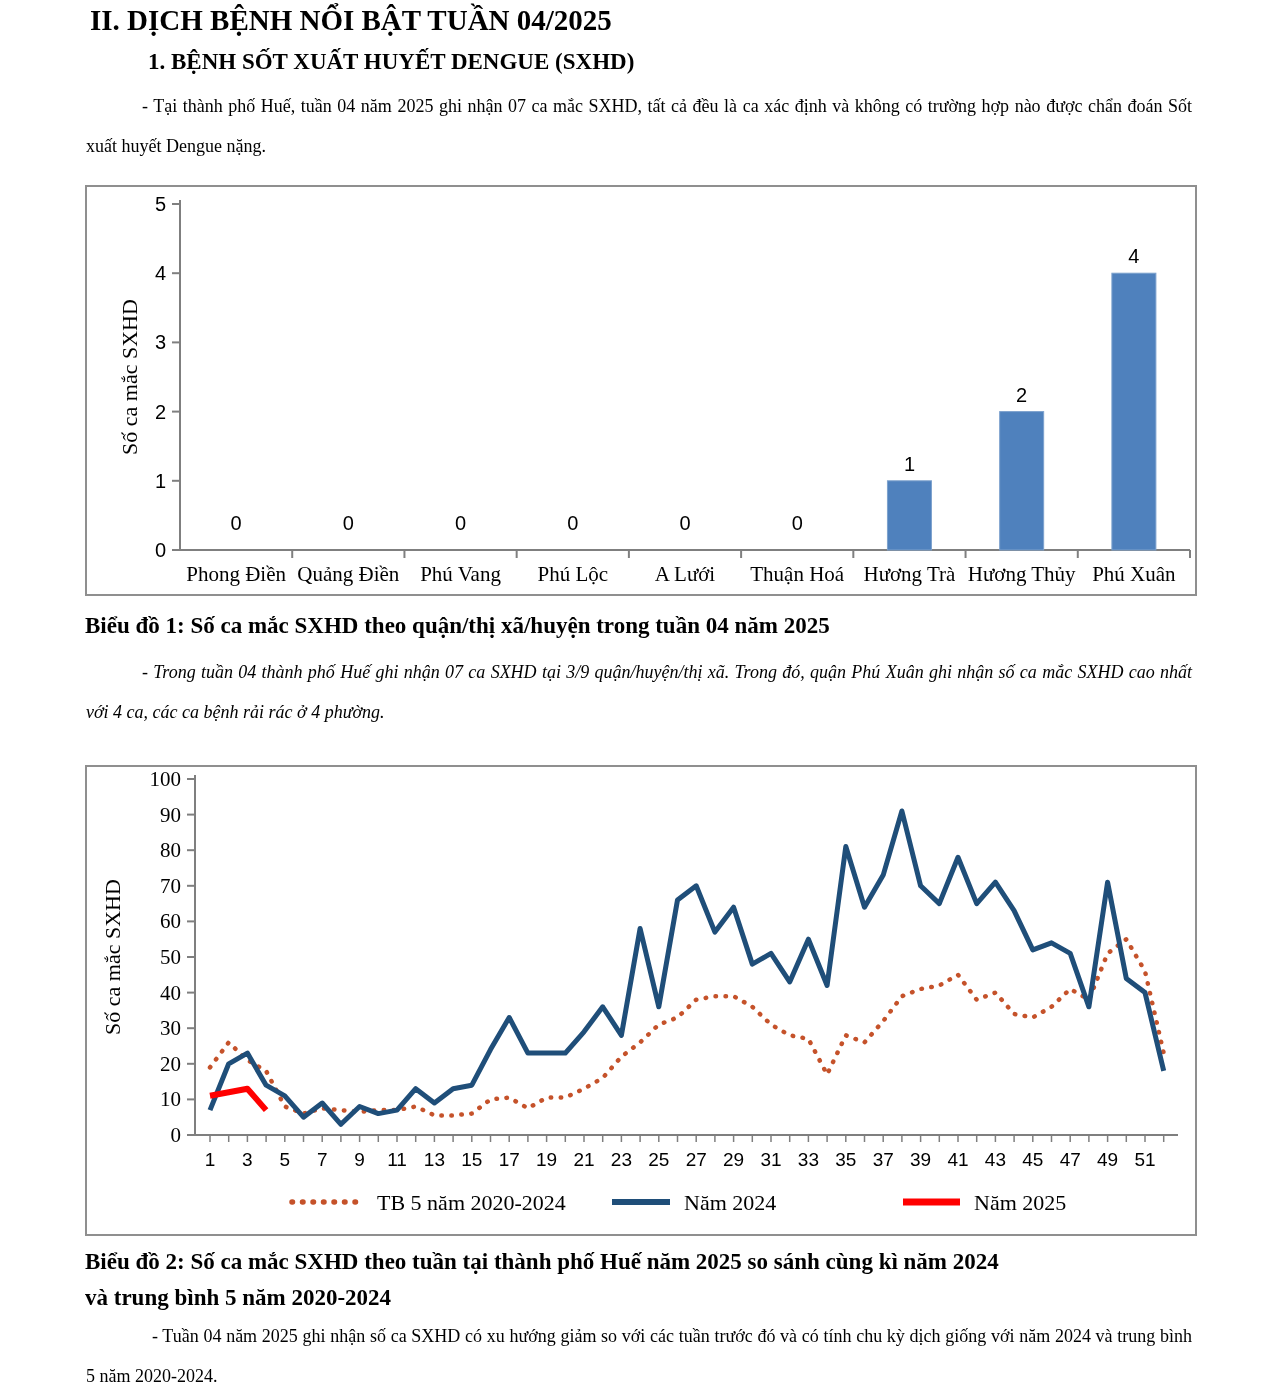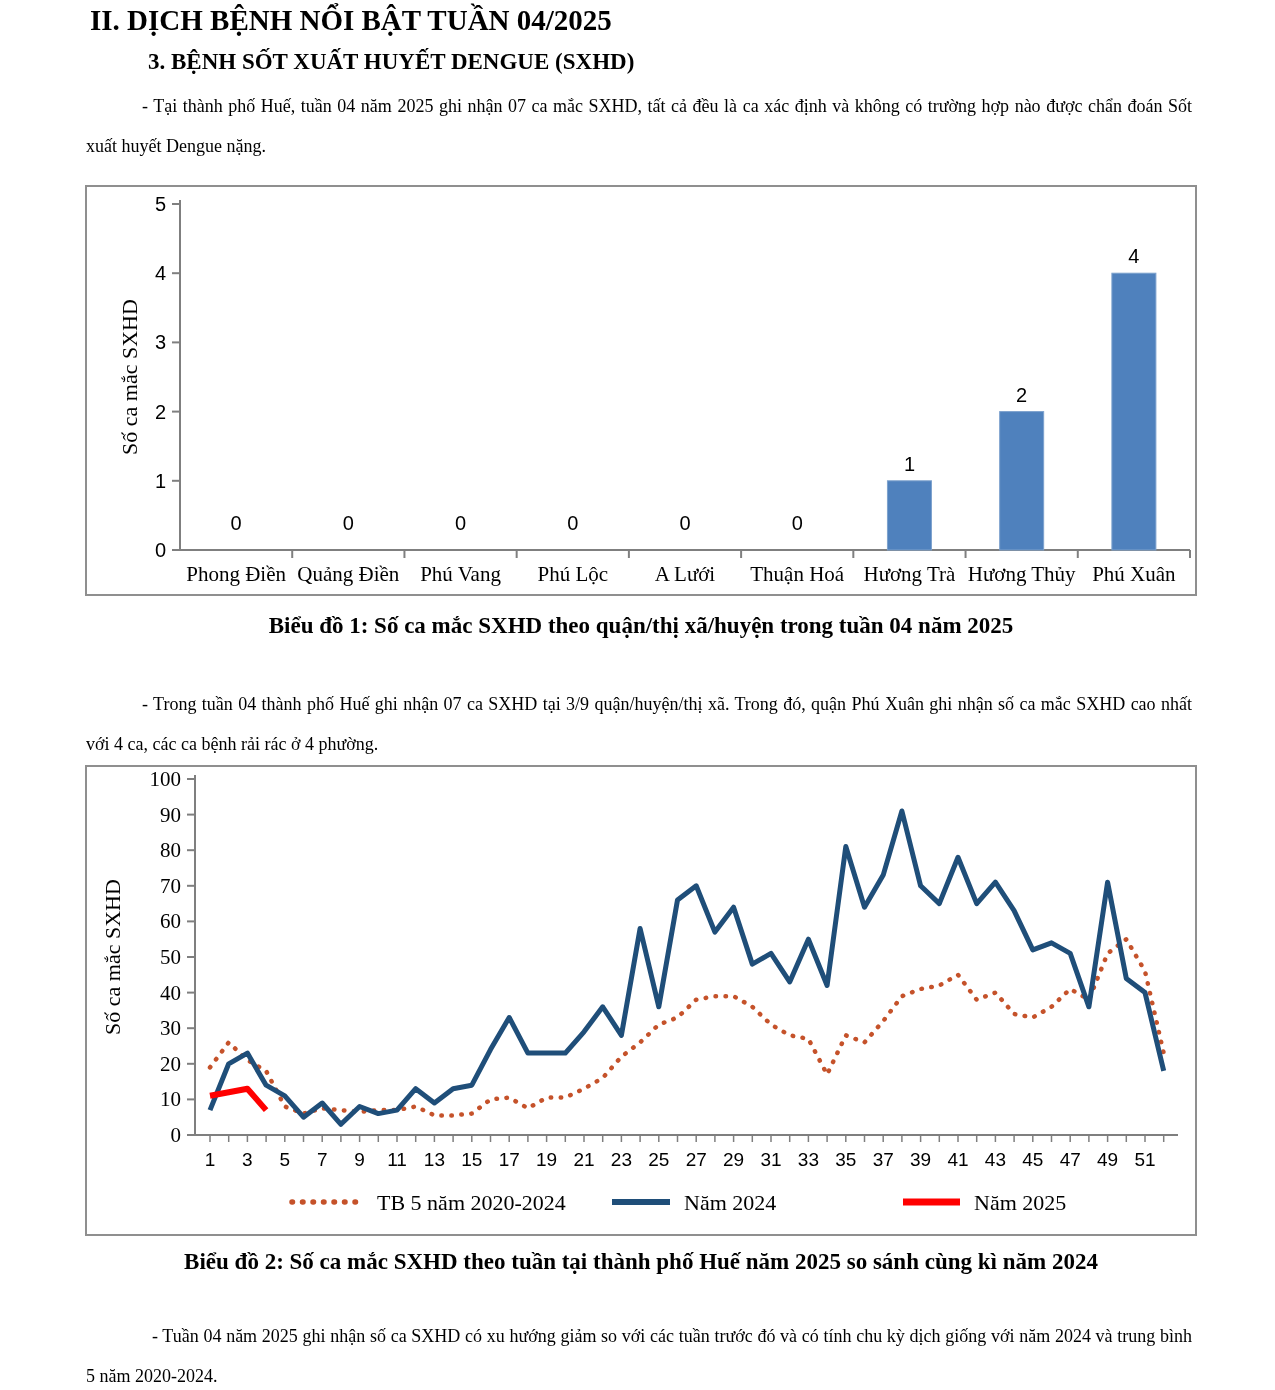--- a/index.html
+++ b/index.html
@@ -5,40 +5,40 @@
   html,body{margin:0;padding:0;}
   body{
     width:1275px;height:1390px;position:relative;background:#ffffff;
     font-family:"Liberation Serif",serif;color:#000;overflow:hidden;
   }
   .abs{position:absolute;}
   .h1{left:90px;top:4px;font-size:29px;font-weight:bold;white-space:nowrap;}
   .h2{left:148px;top:49px;font-size:23px;font-weight:bold;white-space:nowrap;}
   .para{left:86px;width:1106px;font-size:18px;line-height:40px;text-align:justify;}
   .p1{top:86px;text-indent:56px;}
-  .p2{top:684px;text-indent:56px;}
+  .p2{top:652px;text-indent:56px;font-style:italic;}
   .p3{top:1316px;text-indent:66px;}
   .figure{
     left:85px;width:1112px;border:2px solid #8f8f8f;background:#fff;
     box-sizing:border-box;
   }
   .fig1{top:185px;height:411px;}
   .fig2{top:765px;height:471px;}
-  .caption{left:85px;width:1112px;text-align:center;font-weight:bold;font-size:23px;line-height:36px;}
+  .caption{left:85px;width:1112px;text-align:left;font-weight:bold;font-size:23px;line-height:36px;}
   .cap1{top:608px;}
   .cap2{top:1244px;}
   svg text{fill:#000;}
   .t-serif{font-family:"Liberation Serif",serif;}
   .t-sans{font-family:"Liberation Sans",sans-serif;}
 </style>
 </head>
 <body>
 
 <div class="abs h1">II. DỊCH BỆNH NỔI BẬT TUẦN 04/2025</div>
-<div class="abs h2">3. BỆNH SỐT XUẤT HUYẾT DENGUE (SXHD)</div>
+<div class="abs h2">1. BỆNH SỐT XUẤT HUYẾT DENGUE (SXHD)</div>
 <div class="abs para p1">- Tại thành phố Huế, tuần 04 năm 2025 ghi nhận 07 ca mắc SXHD, tất cả đều là ca xác định và không có trường hợp nào được chẩn đoán Sốt xuất huyết Dengue nặng.</div>
 
 <div class="abs figure fig1">
   <svg id="chart1" width="1108" height="407" viewBox="0 0 1108 407">
       <g>
         <line x1="93" y1="13" x2="93" y2="363" stroke="#7f7f7f" stroke-width="2"></line>
         <line x1="85" y1="363" x2="93" y2="363" stroke="#7f7f7f" stroke-width="2"></line>
         <text x="79" y="370" text-anchor="end" font-size="20" class="t-sans">0</text>
         <line x1="85" y1="293.8" x2="93" y2="293.8" stroke="#7f7f7f" stroke-width="2"></line>
         <text x="79" y="300.8" text-anchor="end" font-size="20" class="t-sans">1</text>
@@ -216,15 +216,16 @@
         <text x="597" y="443" font-size="22" class="t-serif">Năm 2024</text>
         <line x1="816" y1="435" x2="873" y2="435" stroke="#FF0000" stroke-width="7"></line>
         <text x="887" y="443" font-size="22" class="t-serif">Năm 2025</text>
       </g>
       <text x="33" y="190" text-anchor="middle" font-size="22" class="t-serif" transform="rotate(-90 33 190)">Số ca mắc SXHD</text>
     </svg>
 </div>
 
 <div class="abs caption cap2">
   <div>Biểu đồ 2: Số ca mắc SXHD theo tuần tại thành phố Huế năm 2025 so sánh cùng kì năm 2024</div>
+  <div>và trung bình 5 năm 2020-2024</div>
 </div>
 
 <div class="abs para p3">- Tuần 04 năm 2025 ghi nhận số ca SXHD có xu hướng giảm so với các tuần trước đó và có tính chu kỳ dịch giống với năm 2024 và trung bình 5 năm 2020-2024.</div>
 
 </body></html>

